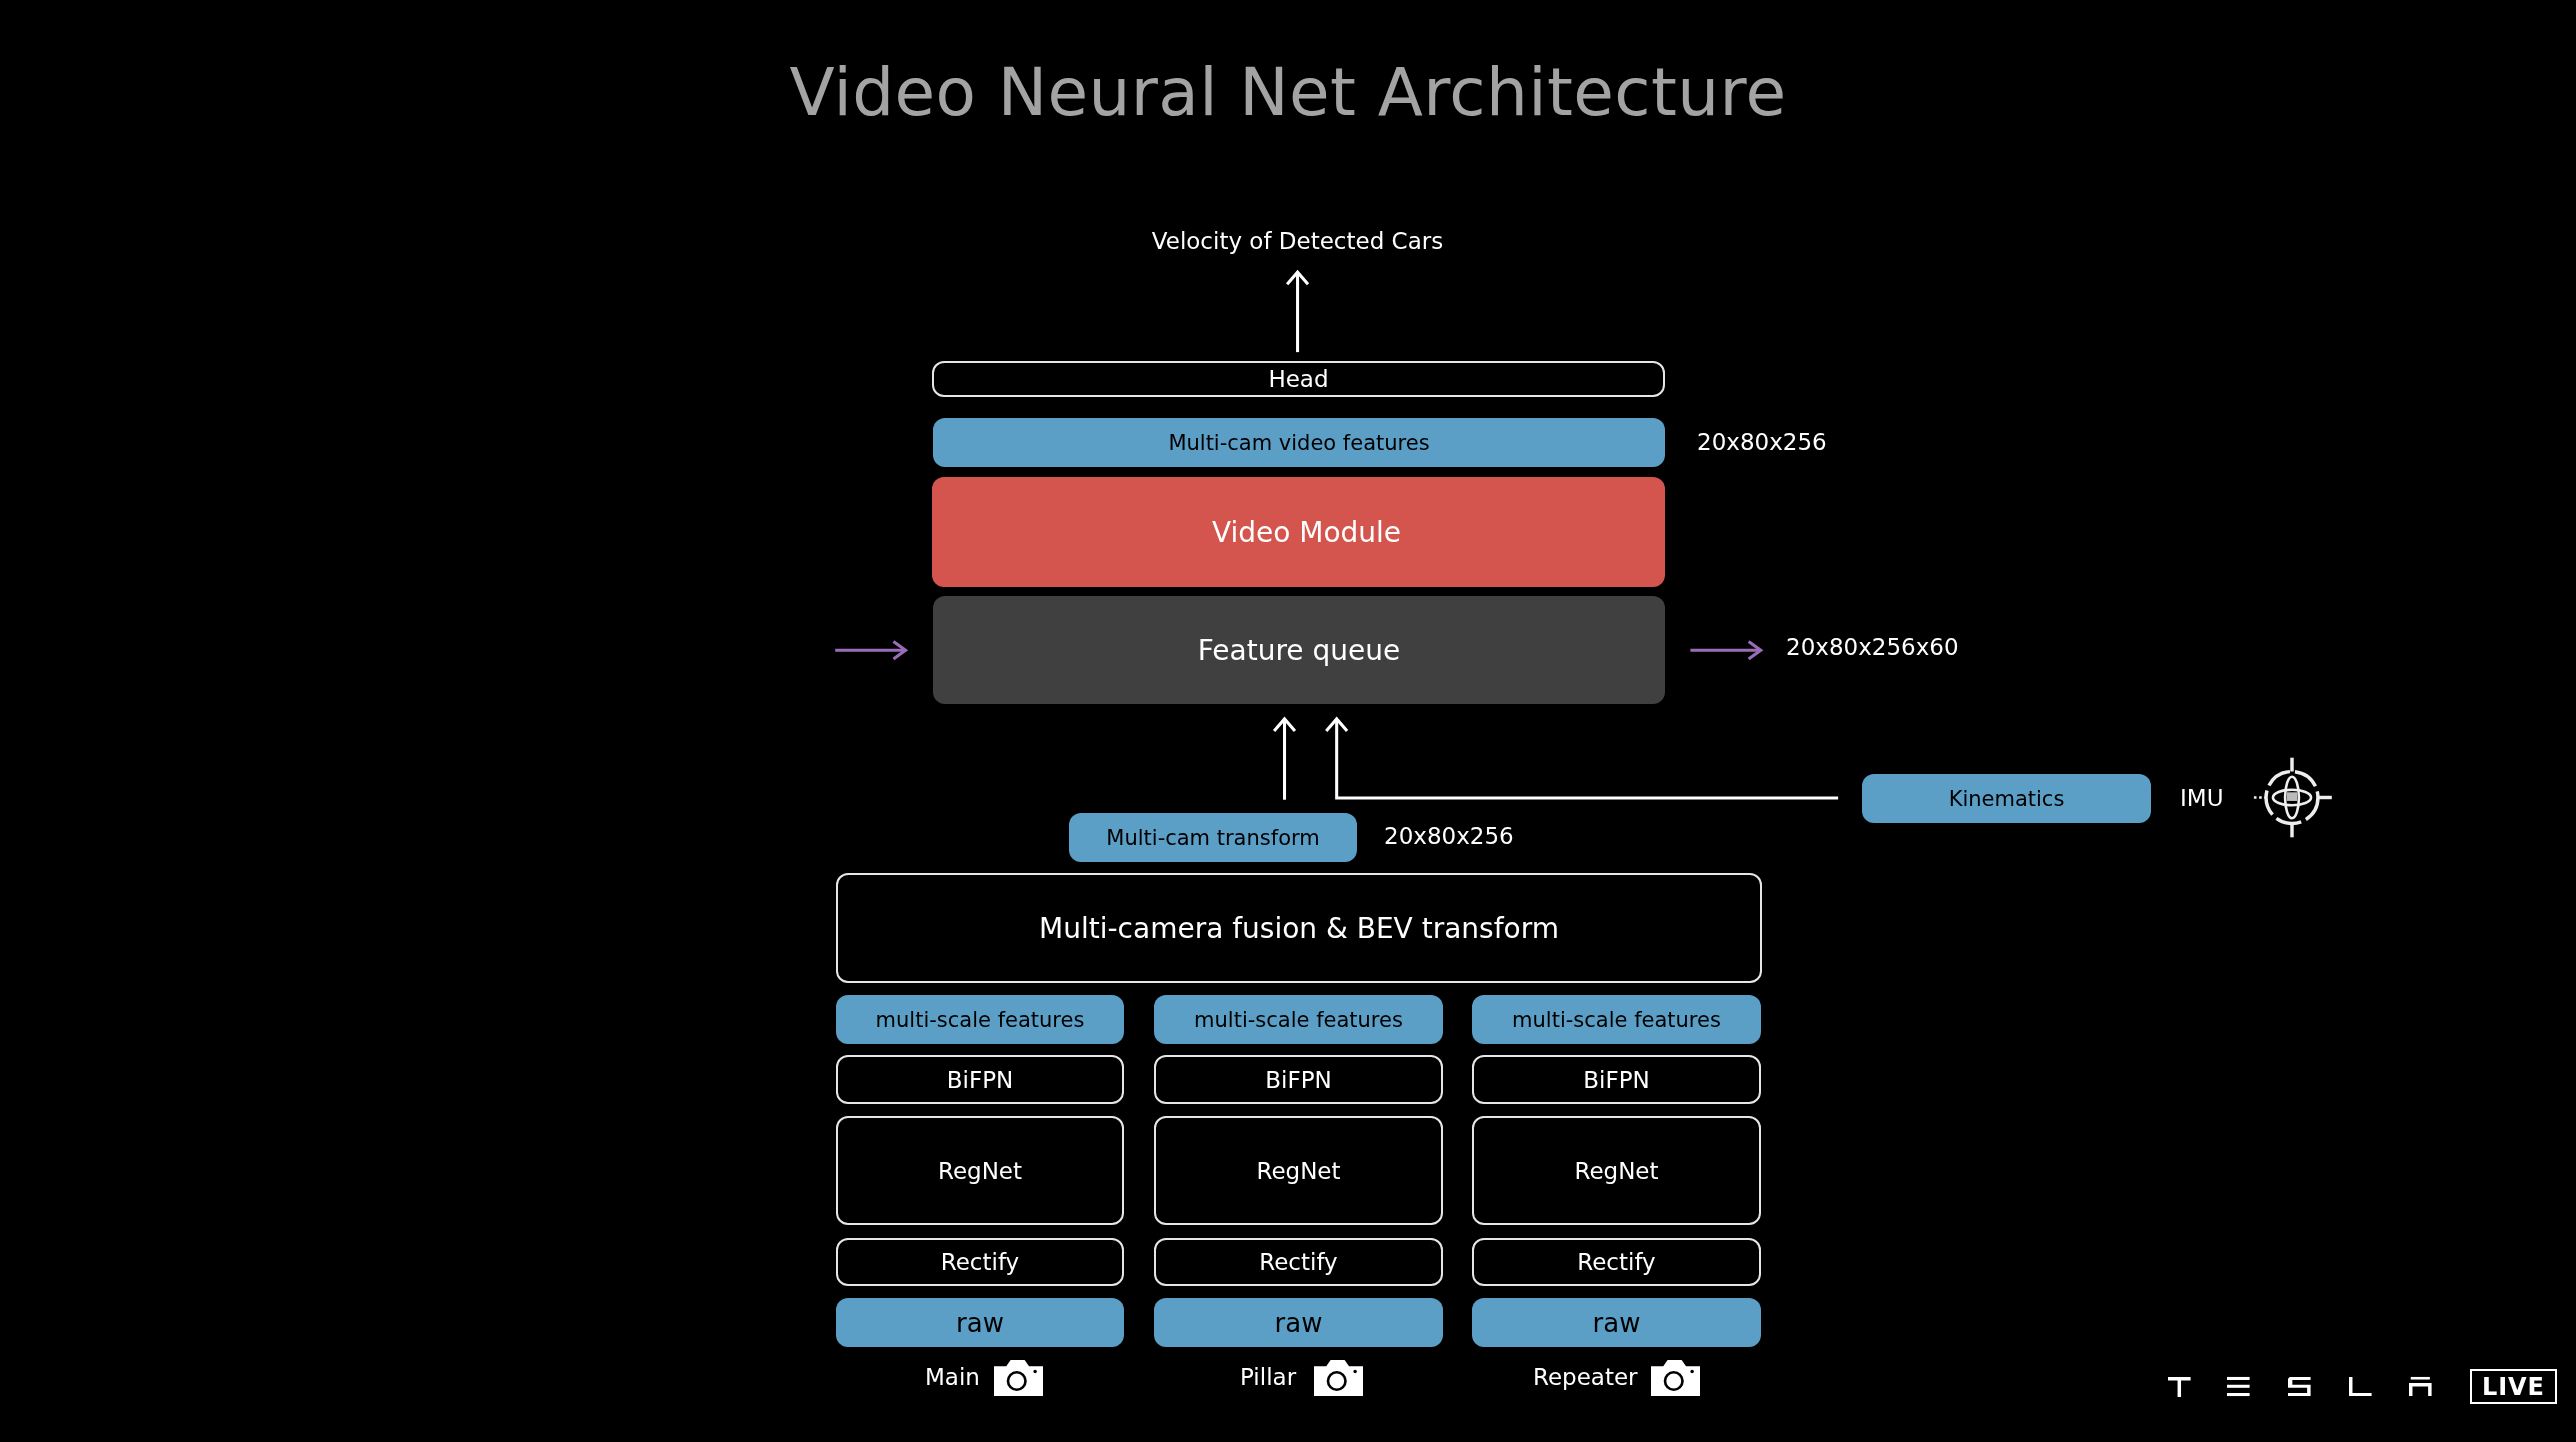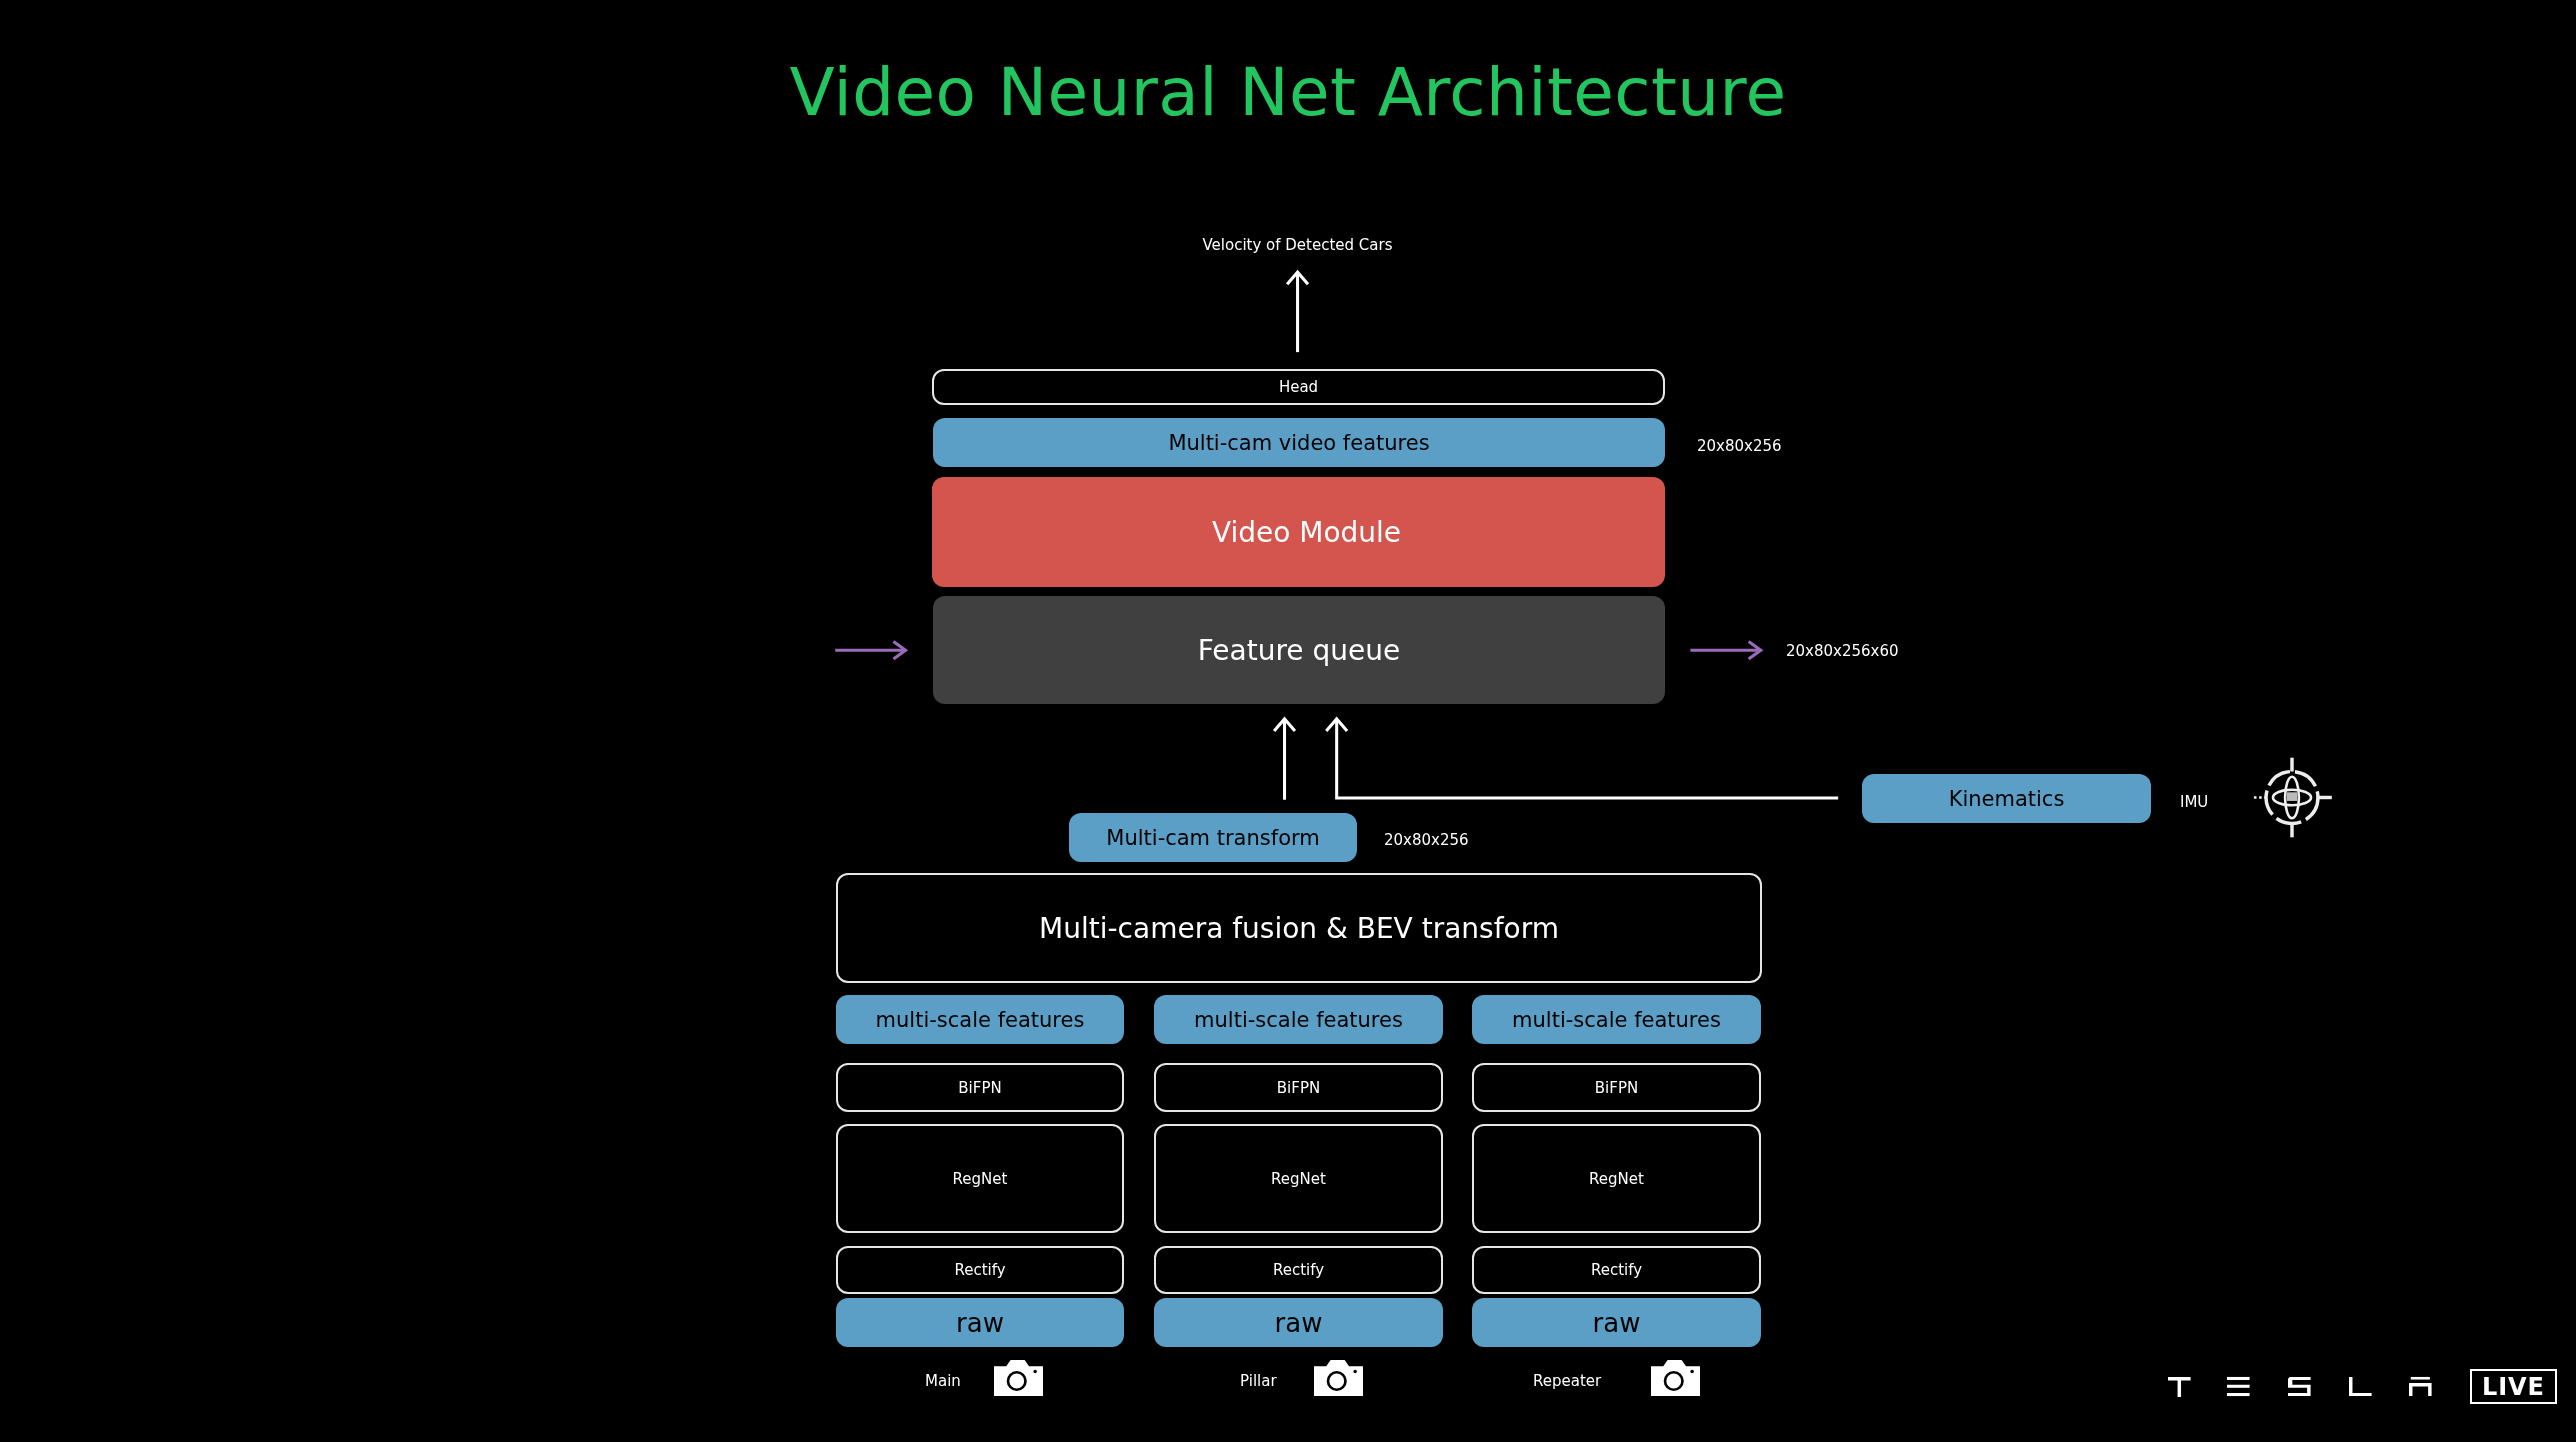--- a/index.html
+++ b/index.html
@@ -1,28 +1,28 @@
 <!DOCTYPE html>
 <html style="font-size:14px"><head>
 <meta charset="utf-8">
 <style>
   html, body { margin:0; padding:0; background:#000; }
   body { width:2576px; height:1443px; position:relative; overflow:hidden;
          font-family:"DejaVu Sans", "Liberation Sans", sans-serif; color:#fff; }
   .abs { position:absolute; }
-  .title { left:0; width:2576px; top:54px; text-align:center; font-size:66px; color:#22c55e; letter-spacing:0.4px; }
+  .title { left:0; width:2576px; top:54px; text-align:center; font-size:66px; color:#a3a3a3; letter-spacing:0.4px; }
   .lbl { position:absolute; white-space:nowrap; color:#fff; }
   .box { position:absolute; box-sizing:border-box; display:flex; align-items:center; justify-content:center;
          color:#fff; border-radius:12px; white-space:nowrap; }
   .outline { border:2.6px solid #e6e6e6; background:#000; }
   .blue { background:#5b9fc6; color:#000000; }
   .red { background:#d4554e;padding-left:16px; }
   .purple { background:#404040; }
   .f24 { font-size:21px; }
-  .f26 { font-size:15px;margin-top:8px; }
+  .f26 { font-size:23px; }
   .f30 { font-size:26px; }
   .f32 { font-size:28px; }
   svg.overlay { position:absolute; left:0; top:0; width:2576px; height:1443px; pointer-events:none; }
   .cam { position:absolute; width:49px; height:37px; }
   .logo-letter { position:absolute; width:22.6px; height:21px; }
   .live { position:absolute; left:2470px; top:1369px; width:87px; height:35px; box-sizing:border-box;
           border:2.6px solid #fff; display:flex; align-items:center; justify-content:center;
           font-size:24px; font-weight:bold; letter-spacing:0.9px;text-align:center; }
 </style>
 </head>

